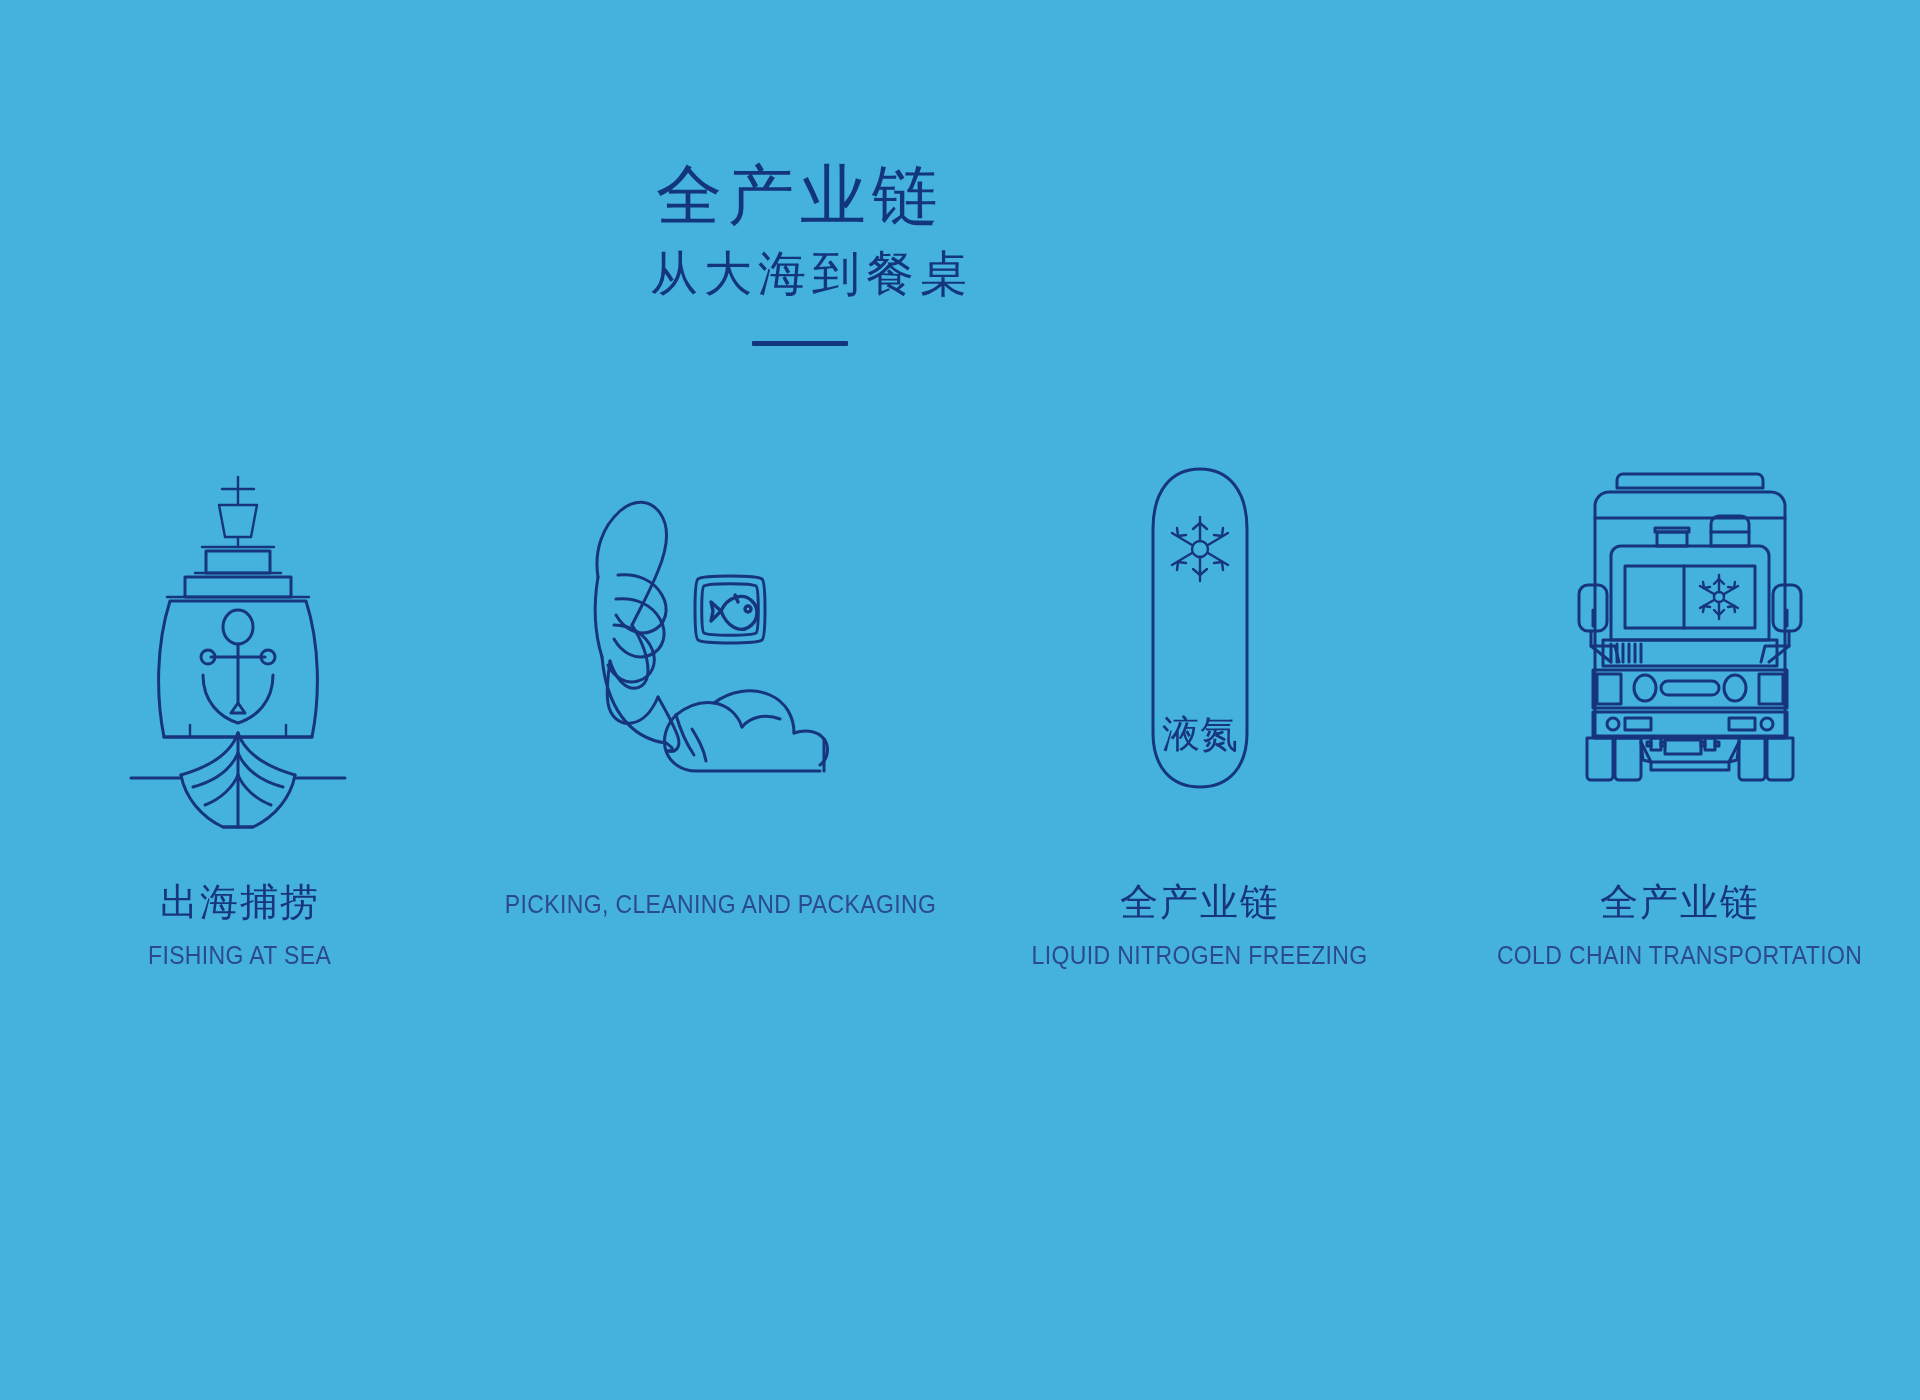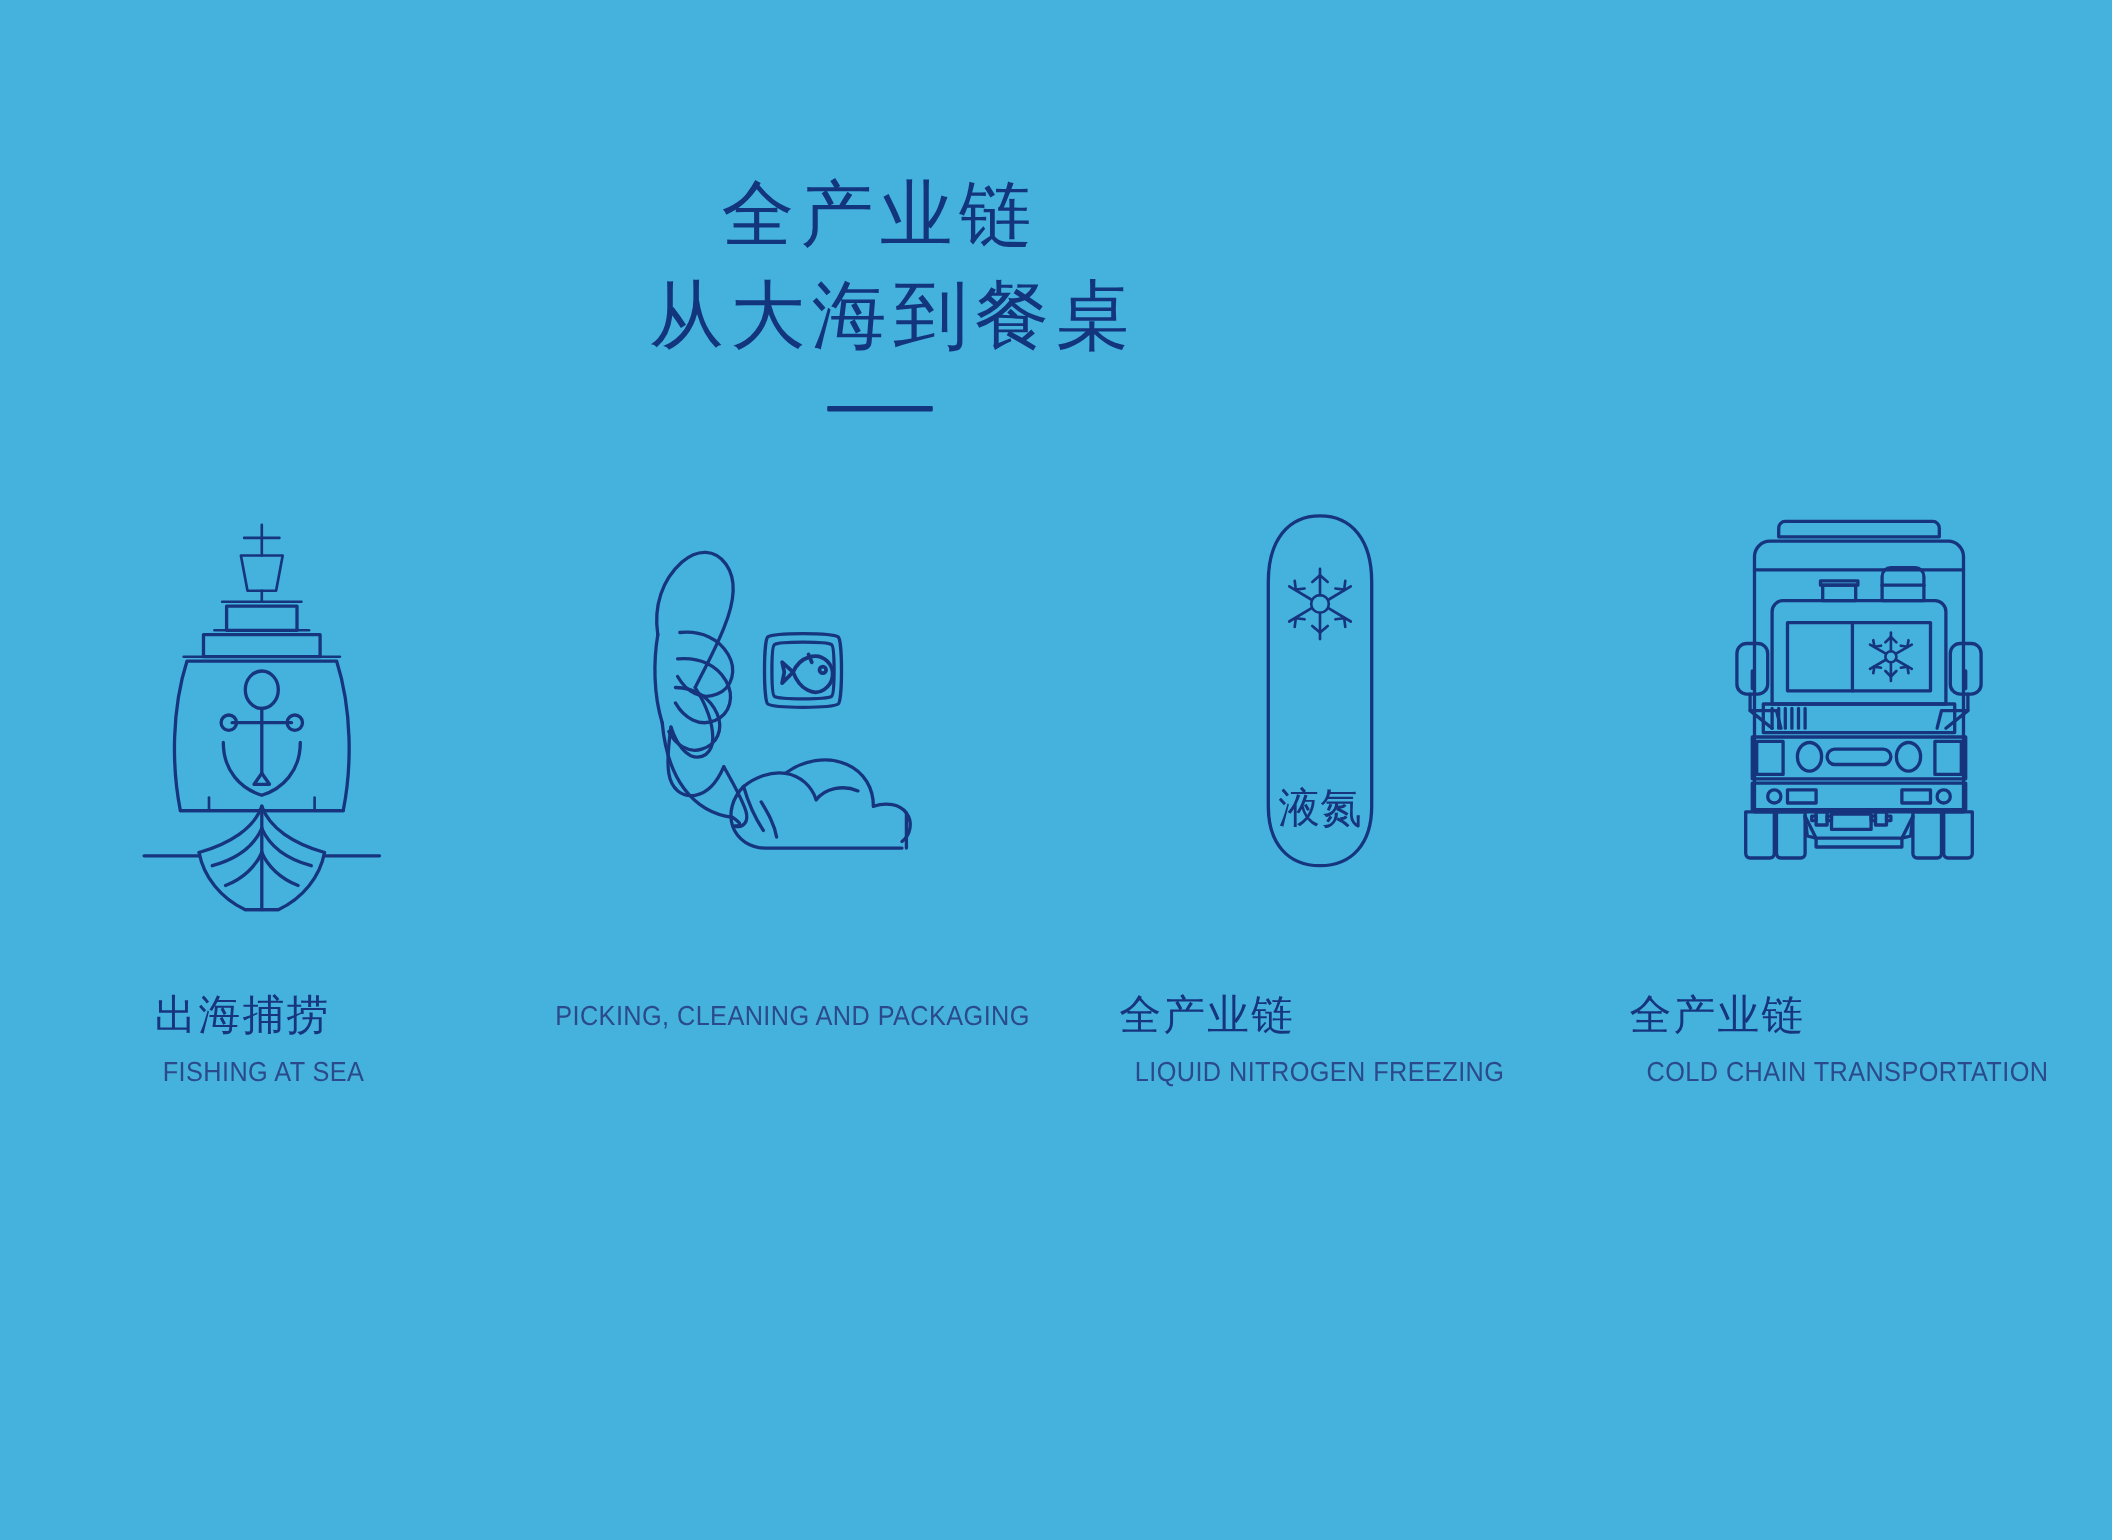--- a/index.html
+++ b/index.html
@@ -19,41 +19,41 @@
   }
   .title-line{
     color:#13357E;
     font-size:66px;
     line-height:1.38;
     letter-spacing:6px;
     font-weight:400;
     font-family:"Liberation Serif","DejaVu Serif",serif;
     white-space:nowrap;
   }
-  .title-line.l2{font-size:68px;margin-left:24px;}
+  .title-line.l2{font-size:48px;margin-left:24px;}
   .divider-wrap{margin-top:34px;display:flex;justify-content:center;}
   .divider{
     width:96px;height:5px;background:#13357E;border-radius:1px;
   }
 
   
   .cols{
     position:absolute;left:0;top:455px;width:1920px;height:700px;
     display:flex;align-items:flex-start;
   }
   .col{
     flex:1 1 0;
     display:flex;flex-direction:column;align-items:center;
   }
   .icon-box{
     height:350px;width:100%;
     display:flex;align-items:center;justify-content:center;
   }
   .icon-box svg{display:block;overflow:visible;}
-  .labels{margin-top:92px;}
+  .labels{margin-top:72px;text-align:center;}
   .label-cn{
     color:#17357F;
     font-size:38px;
     letter-spacing:2px;
     white-space:nowrap;
     font-weight:400;
   }
   .label-en{
     margin-top:13px;
     color:#2B4A8C;

